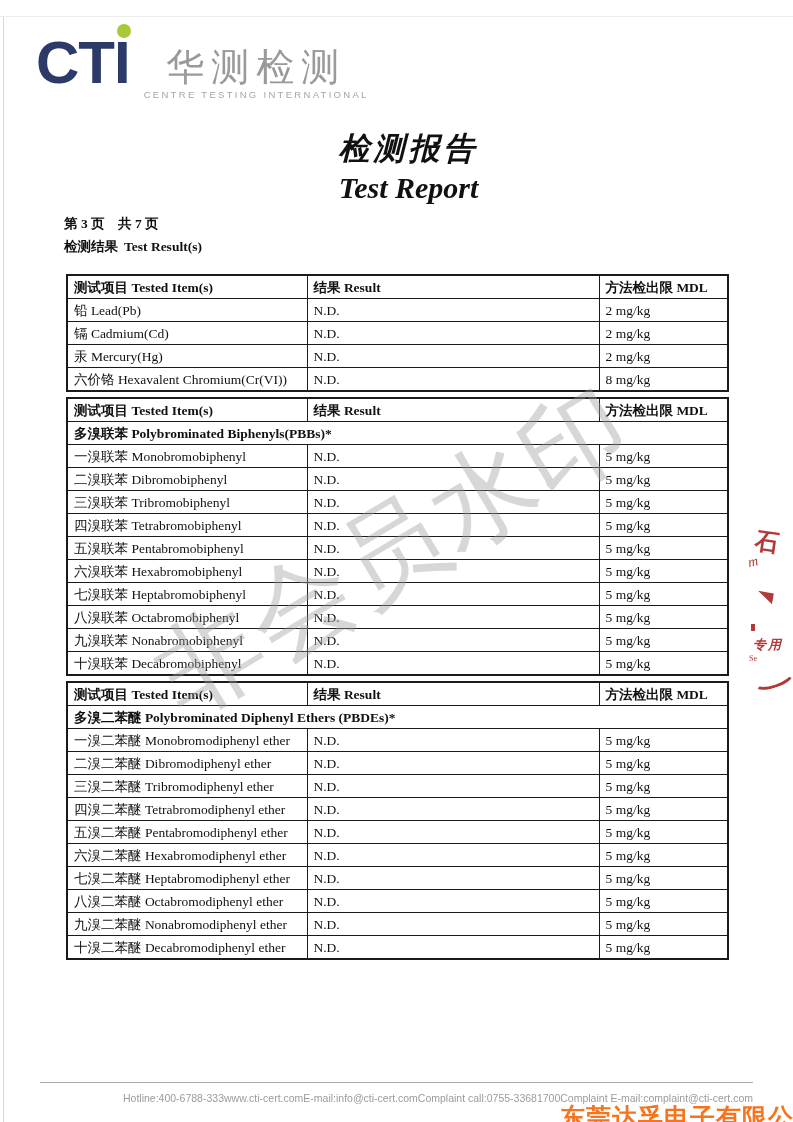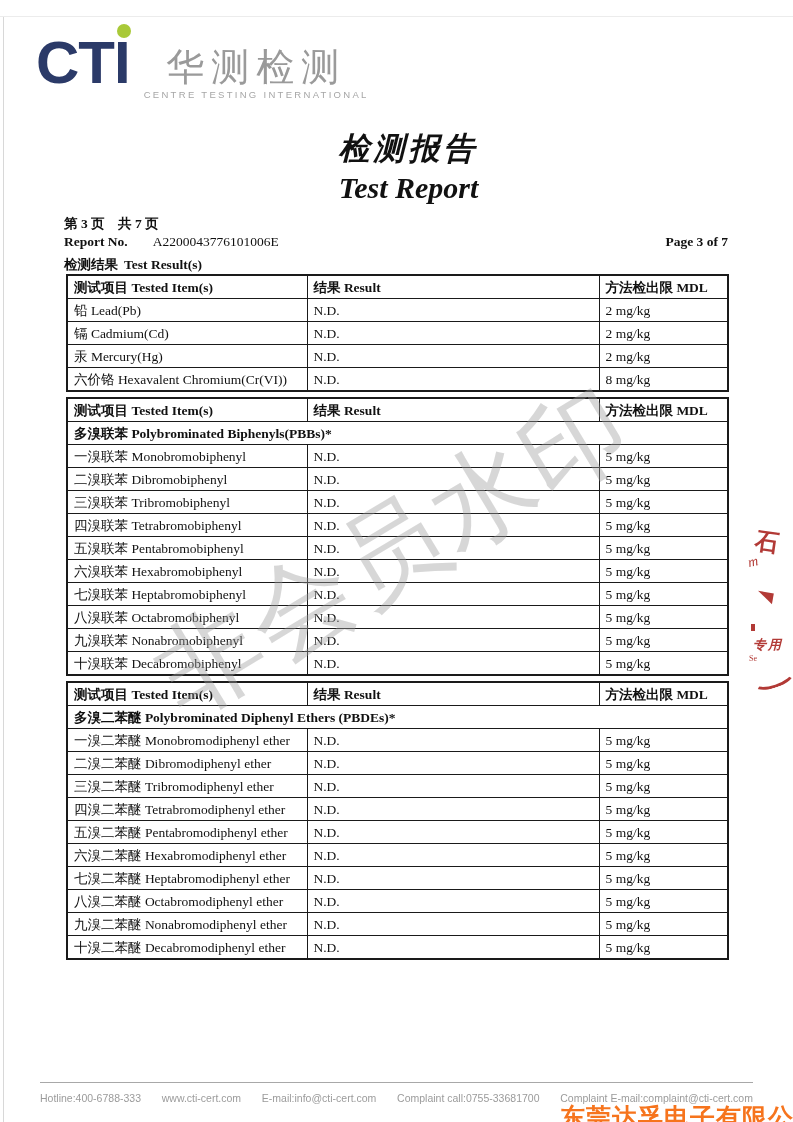--- a/index.html
+++ b/index.html
@@ -70,21 +70,21 @@
   .stamp-script { left:5px; top:32px; font-size:14px; font-style:italic; transform:rotate(-12deg); }
   .stamp-triangle { left:14px; top:70px; width:0; height:0; border-top:11px solid #b23a36; border-left:16px solid transparent; transform:rotate(10deg); }
   .stamp-dash { left:8px; top:102px; width:4px; height:7px; background:#b23a36; }
   .stamp-use { left:10px; top:114px; font-size:13px; font-weight:bold; letter-spacing:2px;font-style:italic; }
   .stamp-small { left:6px; top:132px; font-size:8px; }
   .stamp-arc { left:8px; top:146px; width:44px; height:20px; border:3px solid transparent; border-bottom:3px solid #b23a36; border-radius:50%; transform:rotate(-18deg); }
 
   
   .footer-line { position:absolute; left:40px; top:1066px; width:713px; border-top:1px solid #a8a8a8; }
   .footer {
-    position:absolute; left:40px; top:1076px; width:713px; display:flex; justify-content:space-between;
+    position:absolute; left:40px; top:1076px; width:713px; display:flex; justify-content:flex-end;
     font-family:"Liberation Sans","DejaVu Sans",sans-serif; font-size:10.5px; color:#9b9b9b; white-space:nowrap;
   }
   .company-overlay {
     position:absolute; left:560px; top:1085px; z-index:6;
     font-family:"Liberation Sans","DejaVu Sans",sans-serif;
     font-size:25px; font-weight:bold; color:#f6741d; letter-spacing:1px; white-space:nowrap;
   }
 </style>
 </head>
 <body>
@@ -105,27 +105,20 @@
   </div>
 
   <div class="title-block">
     <div class="title-cn">检测报告</div>
     <div class="title-en">Test Report</div>
   </div>
 
   <div class="meta">
     <div class="meta-row">
       <div class="meta-right">第 3 页　共 7 页</div>
-    </div>
-    <div class="meta-row">
-      <div>
-        <span class="meta-label">Report No.</span>
-        <span class="meta-value">A2200043776101006E</span>
-      </div>
-      <div class="meta-right">Page 3 of 7</div>
     </div>
     <div class="results-label">
       <span>检测结果</span><span>Test Result(s)</span>
     </div>
   </div>
 
   <div class="tables">
       <table class="report-table">
         <colgroup>
           <col style="width: 240px;">

